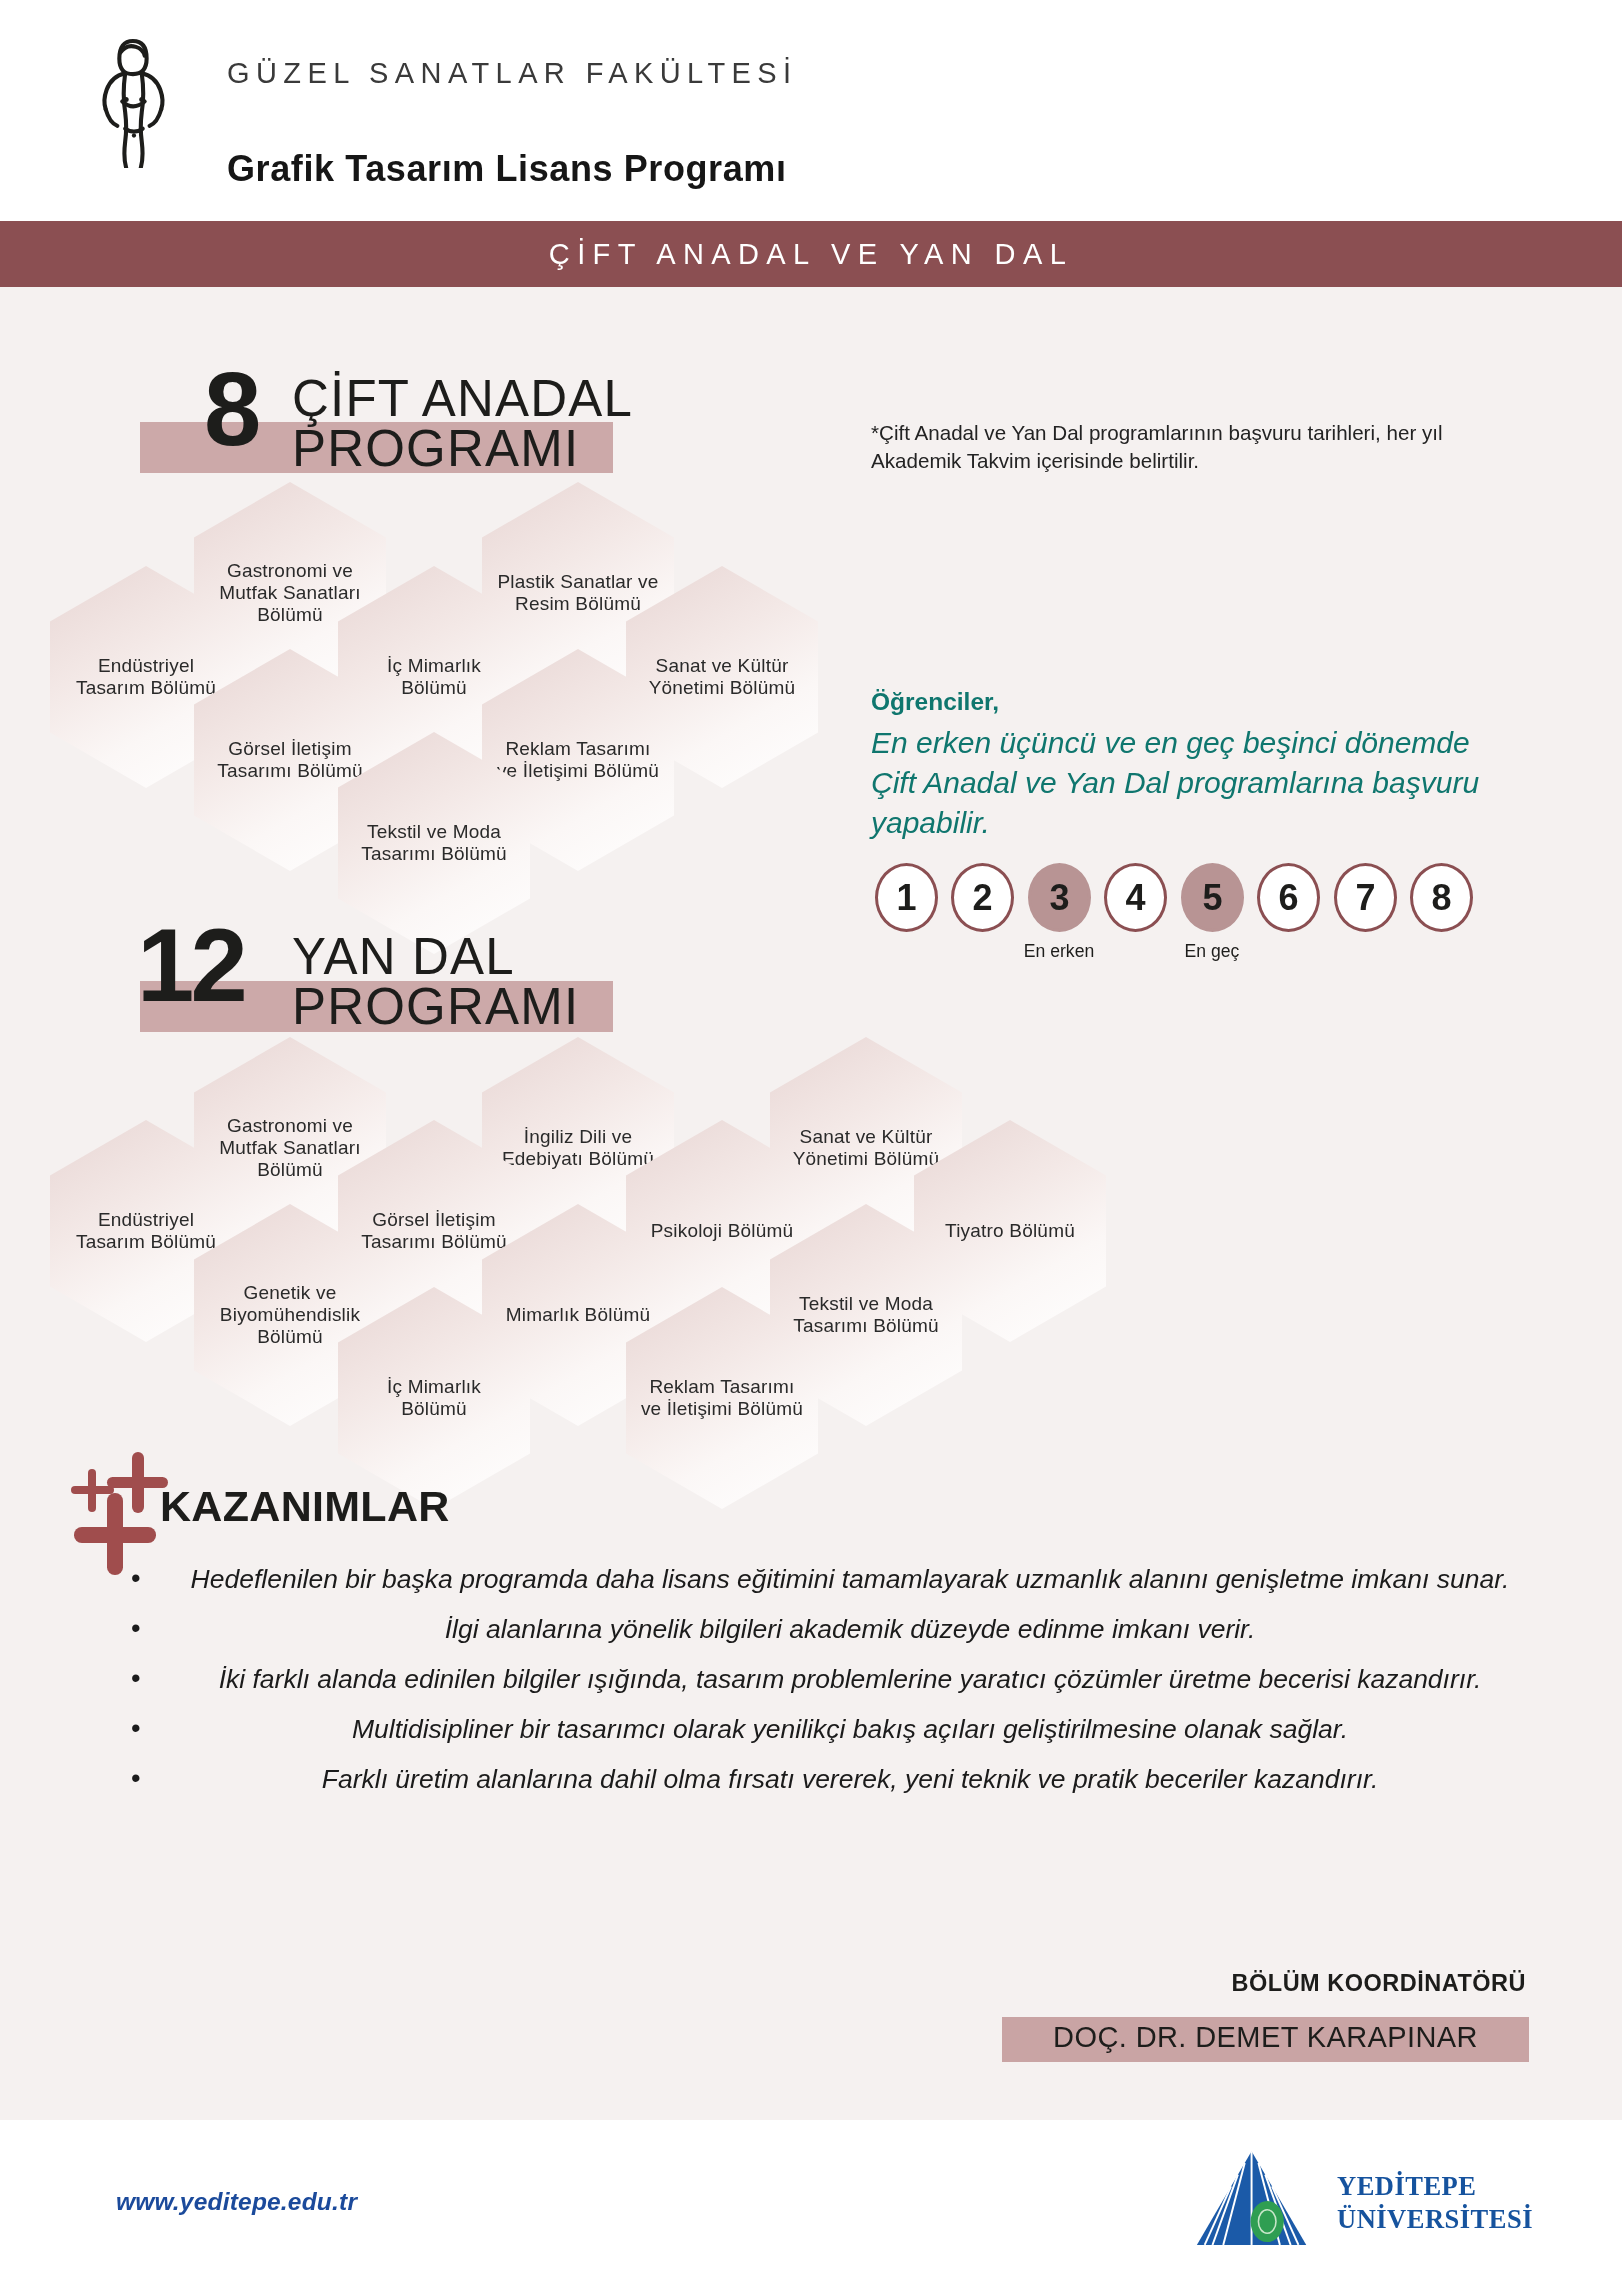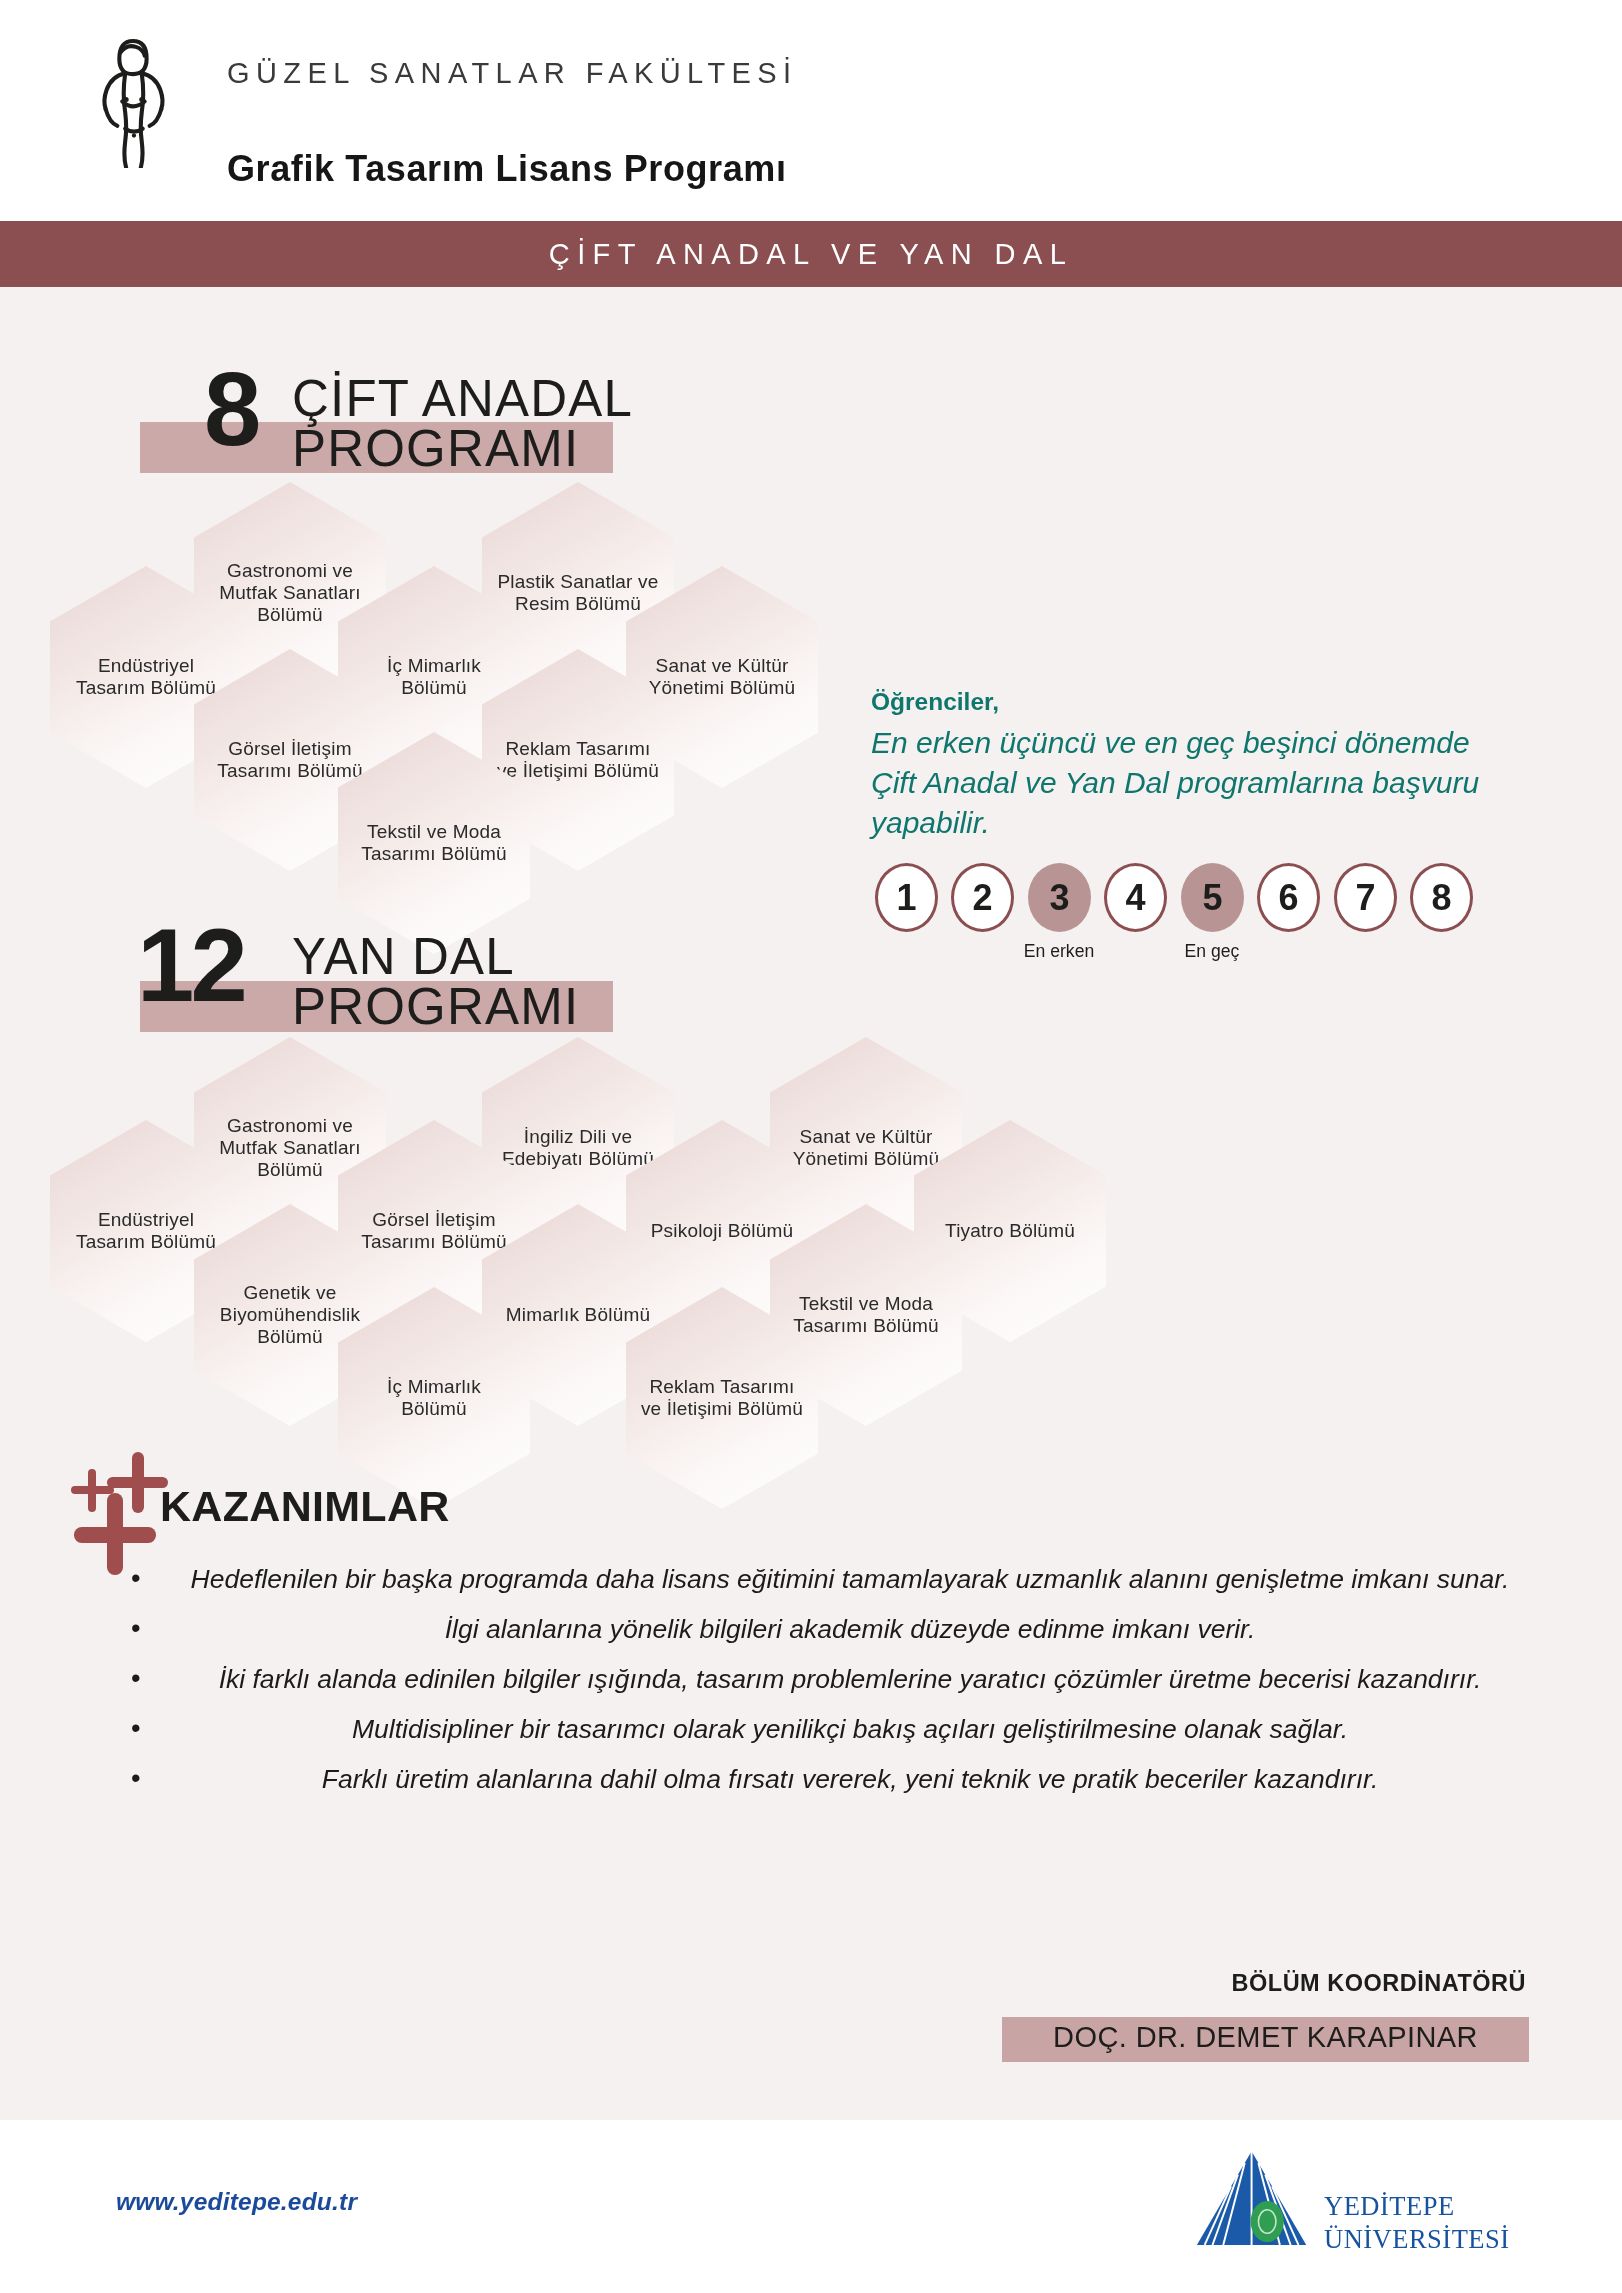--- a/index.html
+++ b/index.html
@@ -153,23 +153,23 @@
   }
 
   
   .site-url {
     position: absolute; left: 116px; top: 2188px;
     font-size: 24.5px; font-weight: bold; font-style: italic;
     color: #1b4a9b; letter-spacing: 0.2px;
   }
   .uni-logo { position: absolute; left: 1191px; top: 2147px; width: 353px; height: 108px; }
   .uni-logo .ltxt1, .uni-logo .ltxt2 {
-    position: absolute; left: 133px;
+    position: absolute; left: 146px;
     font-family: "Liberation Serif", serif;
-    font-weight: normal; color: #16539e; letter-spacing: 0.5px; margin-top: 20px;
+    font-weight: bold; color: #16539e; letter-spacing: 0.5px;
   }
   .uni-logo .ltxt1 { top: 23.5px; font-size: 26.5px; }
   .uni-logo .ltxt2 { top: 57px; font-size: 26.5px; }
 </style>
 </head>
 <body>
 
 <div id="page">
 
   <div class="hdr-band">
@@ -230,20 +230,21 @@
       <span>Görsel İletişim Tasarımı Bölümü</span>
       </div>
     <div class="hex" style="left:482px;top:649px;">
       <span>Reklam Tasarımı ve İletişimi Bölümü</span>
       </div>
     <div class="hex" style="left:338px;top:732px;">
       <span>Tekstil ve Moda Tasarımı Bölümü</span>
       </div>
   </div>
 
+  <div class="note">*Çift Anadal ve Yan Dal programlarının başvuru tarihleri, her yıl Akademik Takvim içerisinde belirtilir.</div>
   <div class="stu-title">Öğrenciler,</div>
   <div class="stu-body">En erken üçüncü ve en geç beşinci dönemde Çift Anadal ve Yan Dal programlarına başvuru yapabilir.</div>
 
   <div class="circles">
     <div class="circ" style="left:0px;top:0;">
       <span>1</span>
       </div>
     <div class="circ" style="left:76px;top:0;">
       <span>2</span>
       </div>

